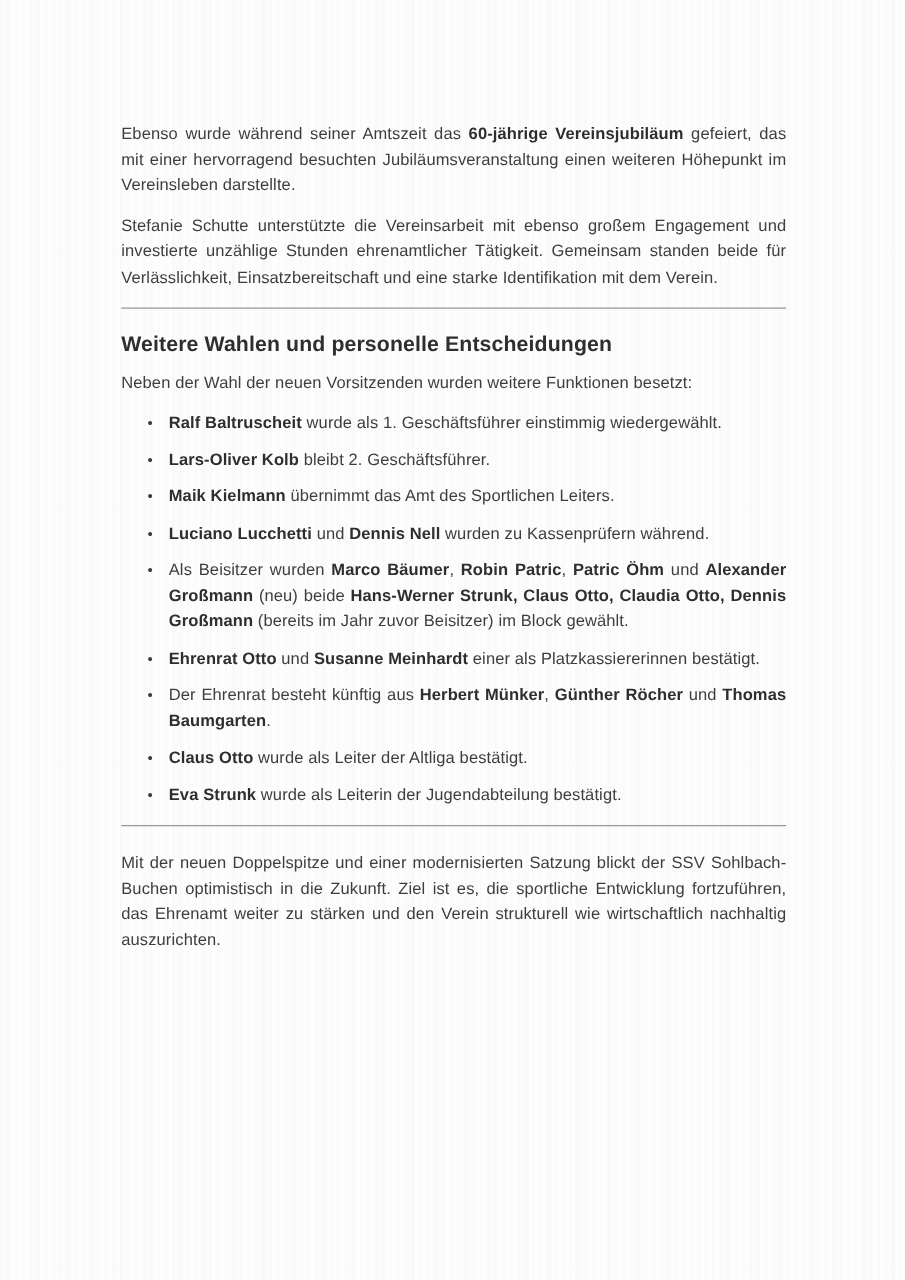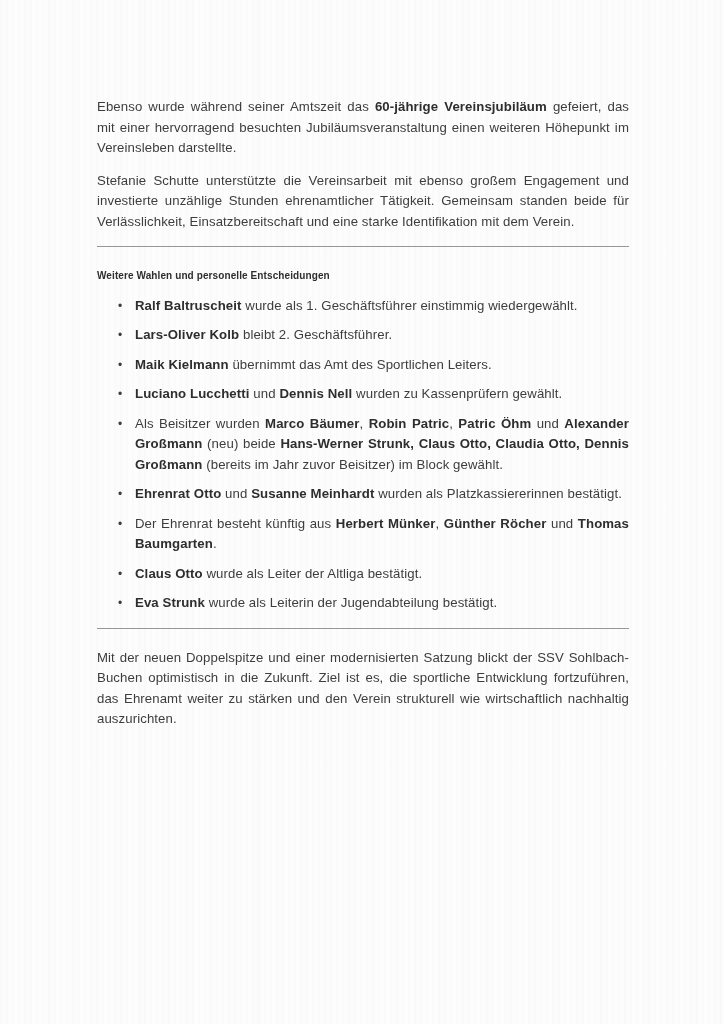--- a/index.html
+++ b/index.html
@@ -41,21 +41,21 @@
     line-height: 20.5px;
     text-align: justify;
     letter-spacing: 0.1px;
   }
   .page b {
     color: #2e2e2e;
     font-weight: 700;
   }
   .page h2 {
     margin: 0 0 9px 0;
-    font-size: 10px;
+    font-size: 17px;
     line-height: 20.5px;
     color: #2e2e2e;
     font-weight: 700;
     letter-spacing: 0.1px;
   }
   .page hr {
     border: none;
     height: 1px;
     background: #979797;
     margin: 14px 0 19px 0;
@@ -85,44 +85,45 @@
 </style>
 </head>
 <body>
 
 <div class="scan-texture"></div>
 <main class="page">
     <p><span>Ebenso wurde während seiner Amtszeit das </span><b>60-jährige Vereinsjubiläum</b><span> gefeiert, das mit einer hervorragend besuchten Jubiläumsveranstaltung einen weiteren Höhepunkt im Vereinsleben darstellte.</span></p>
     <p><span>Stefanie Schutte unterstützte die Vereinsarbeit mit ebenso großem Engagement und investierte unzählige Stunden ehrenamtlicher Tätigkeit. Gemeinsam standen beide für Verlässlichkeit, Einsatzbereitschaft und eine starke Identifikation mit dem Verein.</span></p>
     <hr>
     <h2><b>Weitere Wahlen und personelle Entscheidungen</b></h2>
+    <p><span>Neben der Wahl der neuen Vorsitzenden wurden weitere Funktionen besetzt:</span></p>
     <ul>
       <li>
         <span class="marker">•</span>
         <div class="li-body"><b>Ralf Baltruscheit</b><span> wurde als 1. Geschäftsführer einstimmig wiedergewählt.</span></div>
       </li>
       <li>
         <span class="marker">•</span>
         <div class="li-body"><b>Lars-Oliver Kolb</b><span> bleibt 2. Geschäftsführer.</span></div>
       </li>
       <li>
         <span class="marker">•</span>
         <div class="li-body"><b>Maik Kielmann</b><span> übernimmt das Amt des Sportlichen Leiters.</span></div>
       </li>
       <li>
         <span class="marker">•</span>
-        <div class="li-body"><b>Luciano Lucchetti</b><span> und </span><b>Dennis Nell</b><span> wurden zu Kassenprüfern gewählt.</span></div>
+        <div class="li-body"><b>Luciano Lucchetti</b><span> und </span><b>Dennis Nell</b><span> wurden zu Kassenprüfern während.</span></div>
       </li>
       <li>
         <span class="marker">•</span>
         <div class="li-body"><span>Als Beisitzer wurden </span><b>Marco Bäumer</b><span>, </span><b>Robin Patric</b><span>, </span><b>Patric Öhm</b><span> und </span><b>Alexander Großmann</b><span> (neu) beide </span><b>Hans-Werner Strunk, Claus Otto, Claudia Otto, Dennis Großmann</b><span> (bereits im Jahr zuvor Beisitzer) im Block gewählt.</span></div>
       </li>
       <li>
         <span class="marker">•</span>
-        <div class="li-body"><b>Ehrenrat Otto</b><span> und </span><b>Susanne Meinhardt</b><span> wurden als Platzkassiererinnen bestätigt.</span></div>
+        <div class="li-body"><b>Ehrenrat Otto</b><span> und </span><b>Susanne Meinhardt</b><span> einer als Platzkassiererinnen bestätigt.</span></div>
       </li>
       <li>
         <span class="marker">•</span>
         <div class="li-body"><span>Der Ehrenrat besteht künftig aus </span><b>Herbert Münker</b><span>, </span><b>Günther Röcher</b><span> und </span><b>Thomas Baumgarten</b><span>.</span></div>
       </li>
       <li>
         <span class="marker">•</span>
         <div class="li-body"><b>Claus Otto</b><span> wurde als Leiter der Altliga bestätigt.</span></div>
       </li>
       <li>

